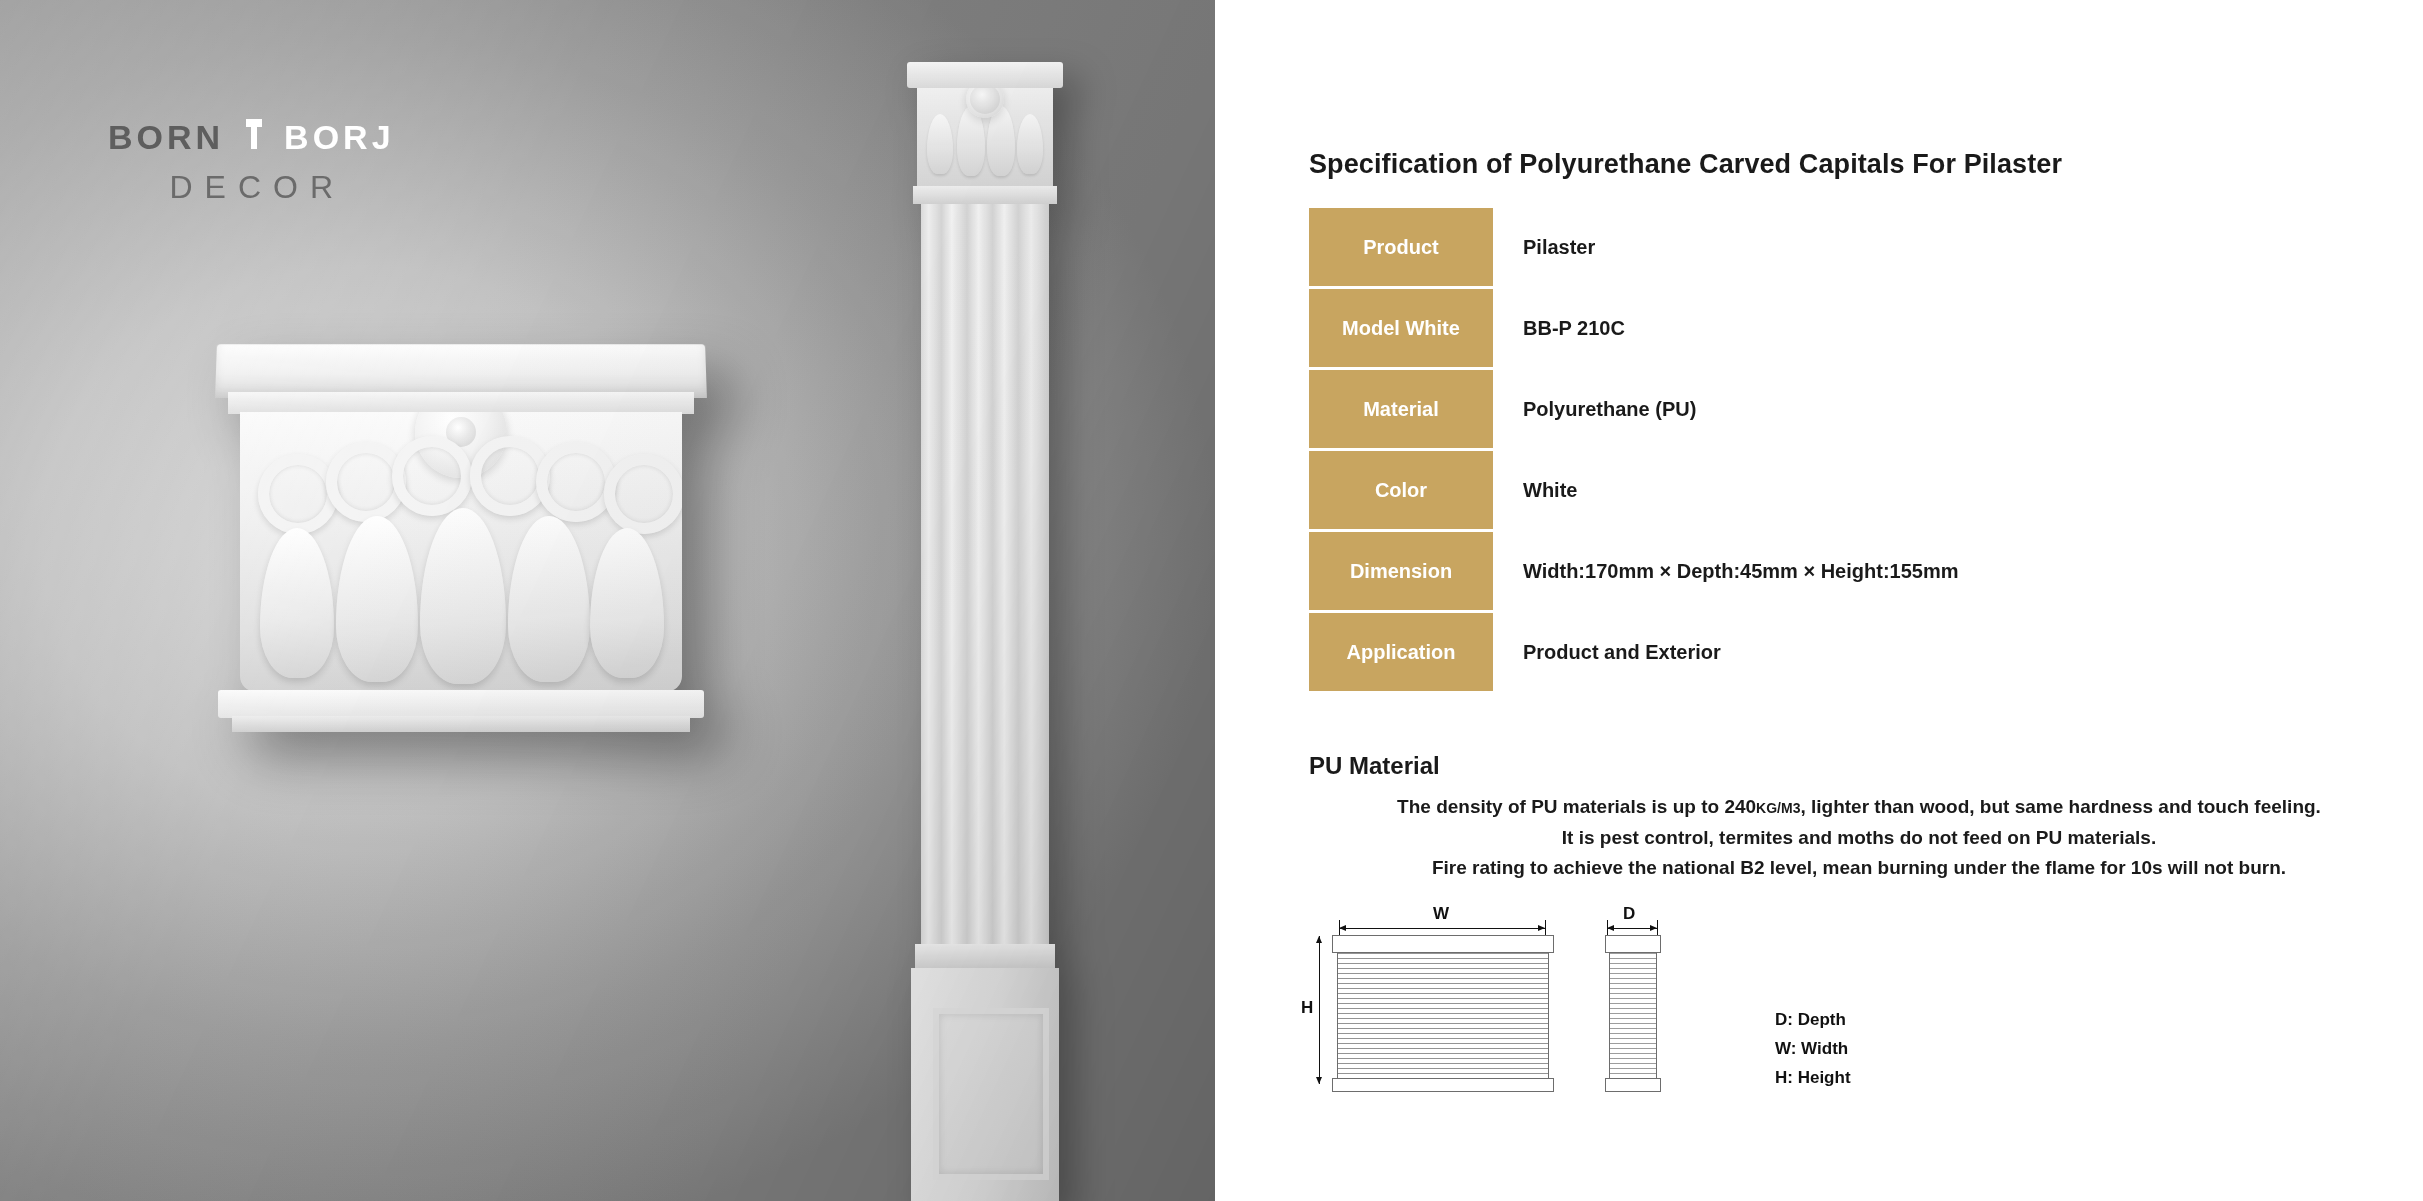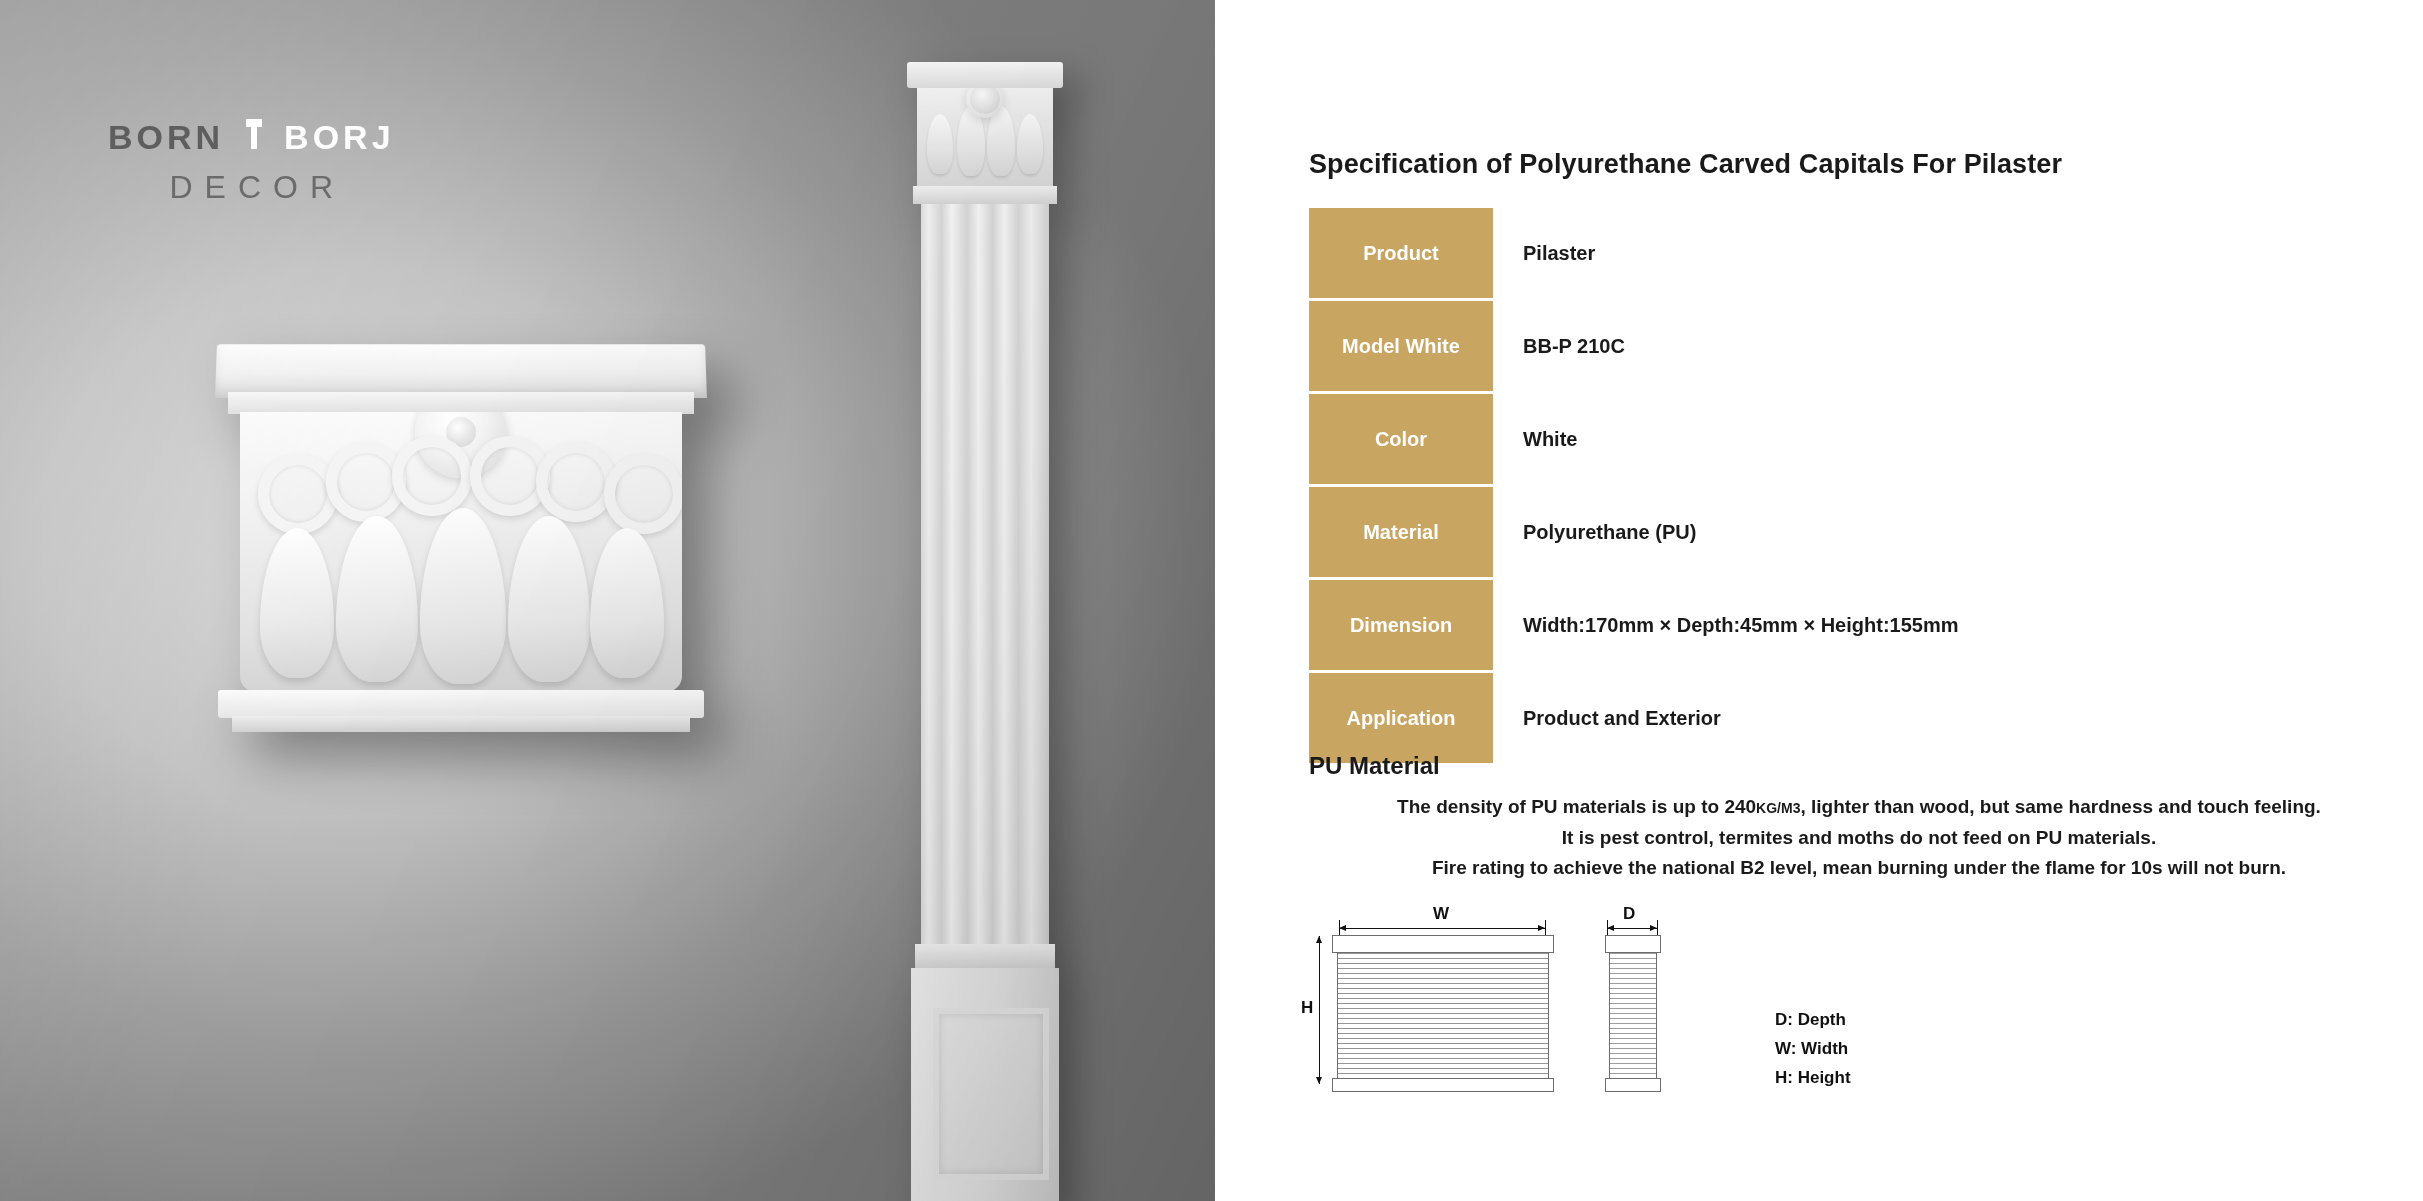--- a/index.html
+++ b/index.html
@@ -270,21 +270,21 @@
     width: 1060px;
     border-collapse: separate;
     border-spacing: 0 3px;
   }
   .spec-table td {
     padding: 0;
     vertical-align: middle;
   }
   .spec-key {
     width: 184px;
-    height: 90px;
+    height: 78px;
     background: #c8a560;
     color: #ffffff;
     font-size: 20px;
     font-weight: 700;
     text-align: center;
   }
   .spec-val {
     padding-left: 30px !important;
     font-size: 20px;
     font-weight: 700;
@@ -491,26 +491,26 @@
       <tbody>
         <tr>
           <td class="spec-key">Product</td>
           <td class="spec-val">Pilaster</td>
         </tr>
         <tr>
           <td class="spec-key">Model White</td>
           <td class="spec-val">BB-P 210C</td>
         </tr>
         <tr>
+          <td class="spec-key">Material</td>
+          <td class="spec-val">Polyurethane (PU)</td>
+        </tr>
+        <tr>
           <td class="spec-key">Color</td>
           <td class="spec-val">White</td>
-        </tr>
-        <tr>
-          <td class="spec-key">Material</td>
-          <td class="spec-val">Polyurethane (PU)</td>
         </tr>
         <tr>
           <td class="spec-key">Dimension</td>
           <td class="spec-val">Width:170mm × Depth:45mm × Height:155mm</td>
         </tr>
         <tr>
           <td class="spec-key">Application</td>
           <td class="spec-val">Product and Exterior</td>
         </tr>
       </tbody>

